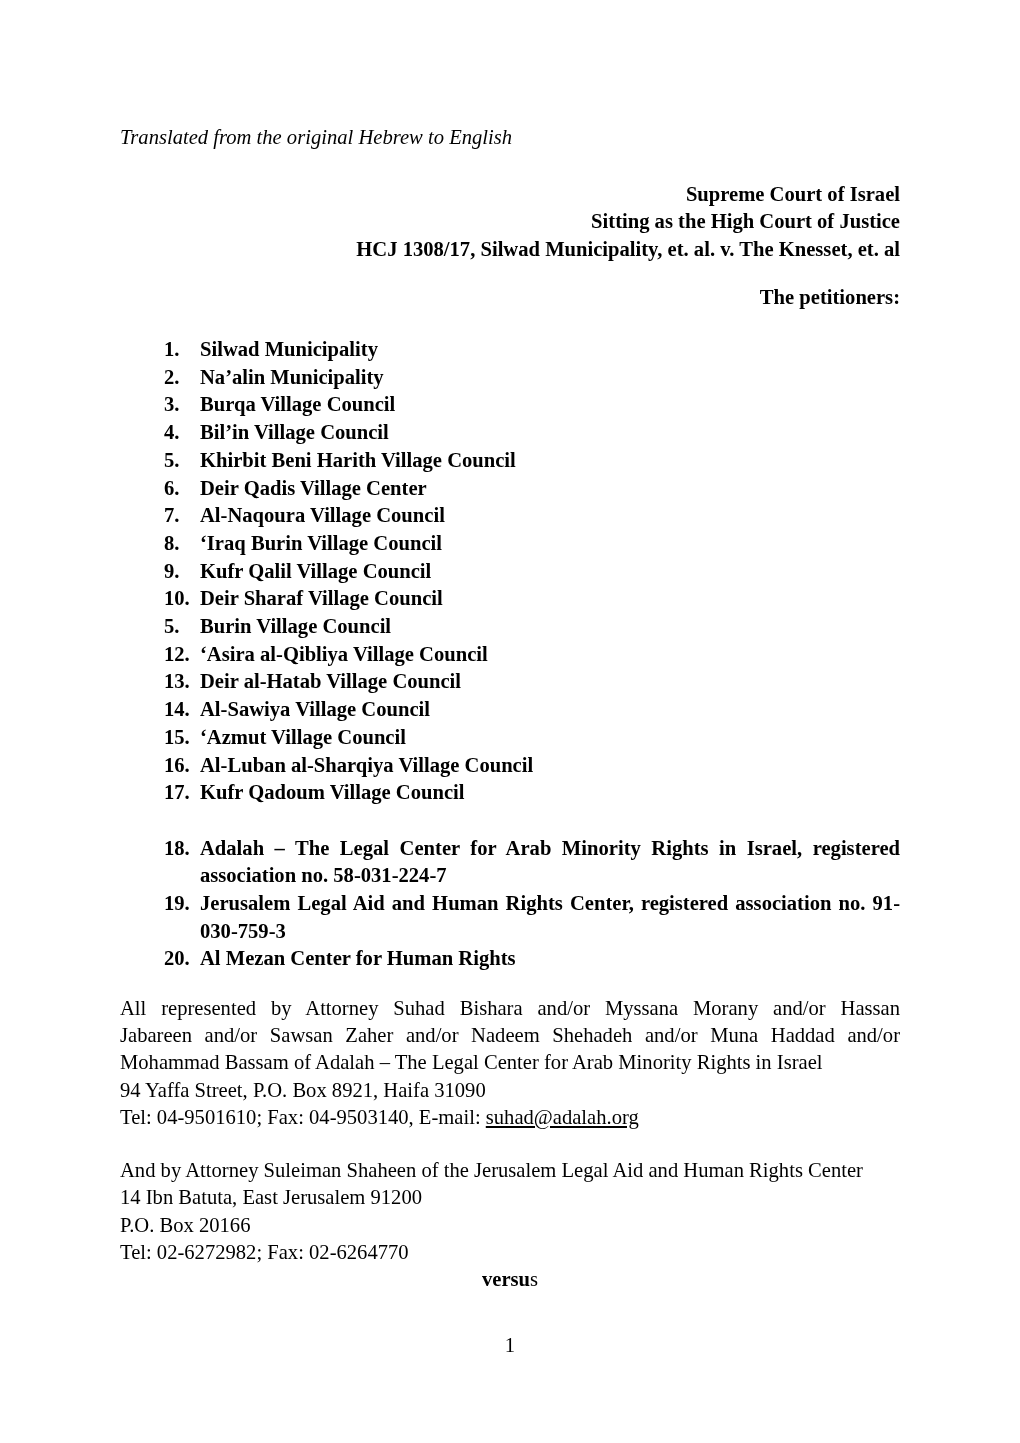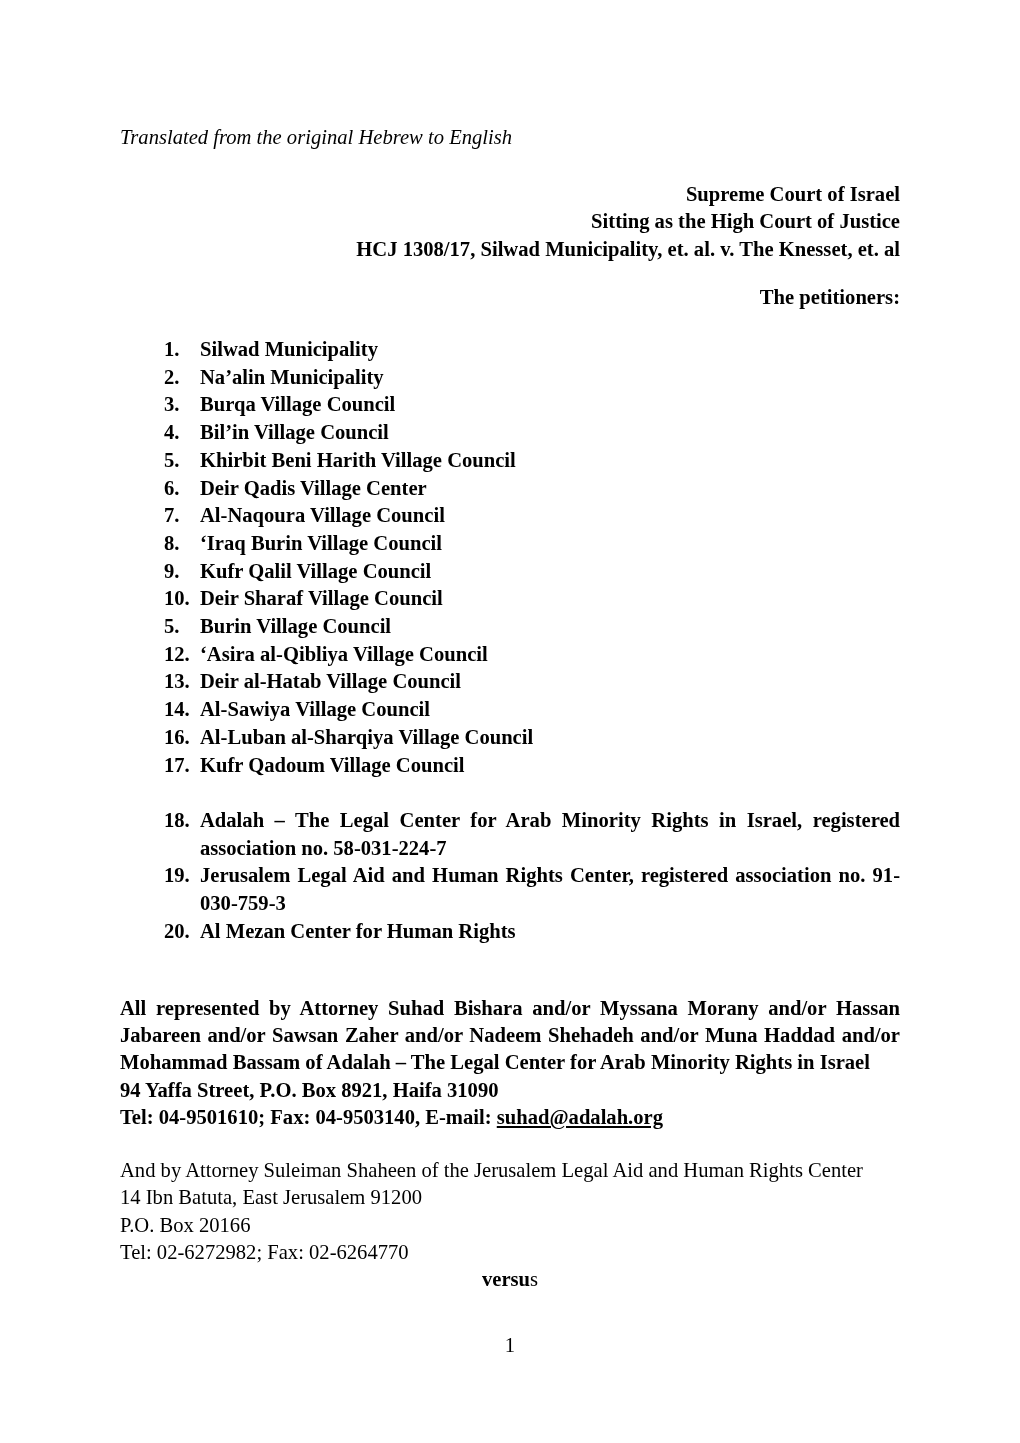--- a/index.html
+++ b/index.html
@@ -63,21 +63,21 @@
     top: 1332px;
     left: 0;
     width: 1020px;
     text-align: center;
     line-height: 27.3px;
   }
   #b-translated { top: 124px; }
   #b-header     { top: 181px; }
   #b-petitioners{ top: 284px; }
   #b-list       { top: 336px; }
-  #b-rep        { top: 995px; font-weight: bold; }
+  #b-rep        { top: 995px; }
   #b-counsel    { top: 1157px; }
 </style>
 </head>
 <body>
 
 <div class="page">
 
   <div id="b-translated" class="abs">
     <div class="ln italic">Translated from the original Hebrew to English</div>
   </div>
@@ -100,20 +100,21 @@
     <div class="ln li"><span class="num">5.</span><span class="txt">Khirbit Beni Harith Village Council</span></div>
     <div class="ln li"><span class="num">6.</span><span class="txt">Deir Qadis Village Center</span></div>
     <div class="ln li"><span class="num">7.</span><span class="txt">Al-Naqoura Village Council</span></div>
     <div class="ln li"><span class="num">8.</span><span class="txt">‘Iraq Burin Village Council</span></div>
     <div class="ln li"><span class="num">9.</span><span class="txt">Kufr Qalil Village Council</span></div>
     <div class="ln li"><span class="num">10.</span><span class="txt">Deir Sharaf Village Council</span></div>
     <div class="ln li"><span class="num">5.</span><span class="txt">Burin Village Council</span></div>
     <div class="ln li"><span class="num">12.</span><span class="txt">‘Asira al-Qibliya Village Council</span></div>
     <div class="ln li"><span class="num">13.</span><span class="txt">Deir al-Hatab Village Council</span></div>
     <div class="ln li"><span class="num">14.</span><span class="txt">Al-Sawiya Village Council</span></div>
+    <div class="ln li"><span class="num">15.</span><span class="txt">‘Azmut Village Council</span></div>
     <div class="ln li"><span class="num">16.</span><span class="txt">Al-Luban al-Sharqiya Village Council</span></div>
     <div class="ln li"><span class="num">17.</span><span class="txt">Kufr Qadoum Village Council</span></div>
 
     <div class="ln"></div>
 
     <div class="ln li fj"><span class="num">18.</span><span class="txt">Adalah – The Legal Center for Arab Minority Rights in Israel, registered</span></div>
     <div class="ln li"><span class="txt">association no. 58-031-224-7</span></div>
     <div class="ln li fj"><span class="num">19.</span><span class="txt">Jerusalem Legal Aid and Human Rights Center, registered association no. 91-</span></div>
     <div class="ln li"><span class="txt">030-759-3</span></div>
     <div class="ln li"><span class="num">20.</span><span class="txt">Al Mezan Center for Human Rights</span></div>

